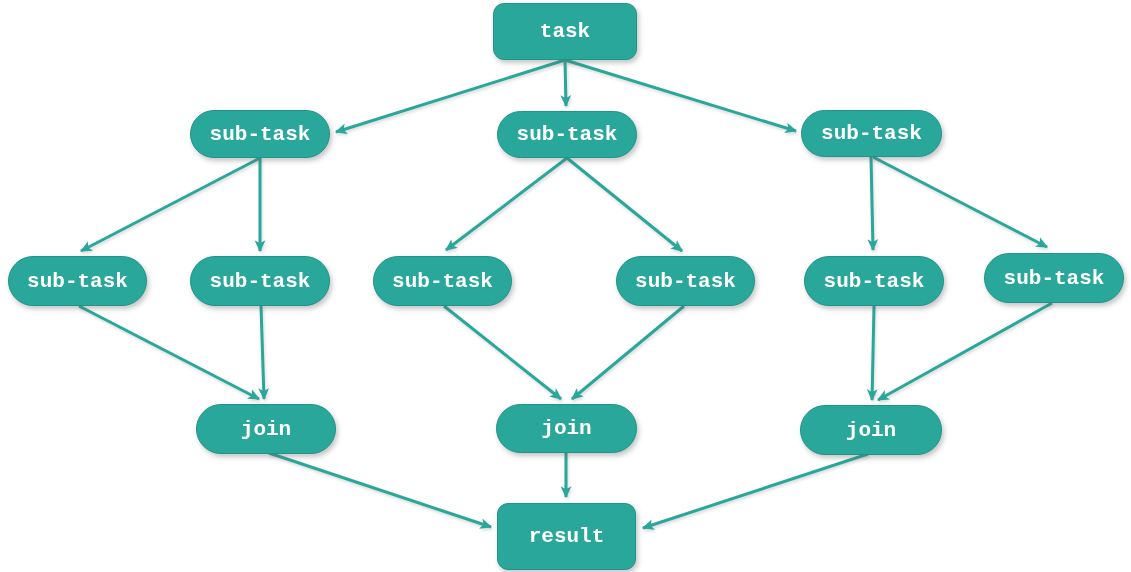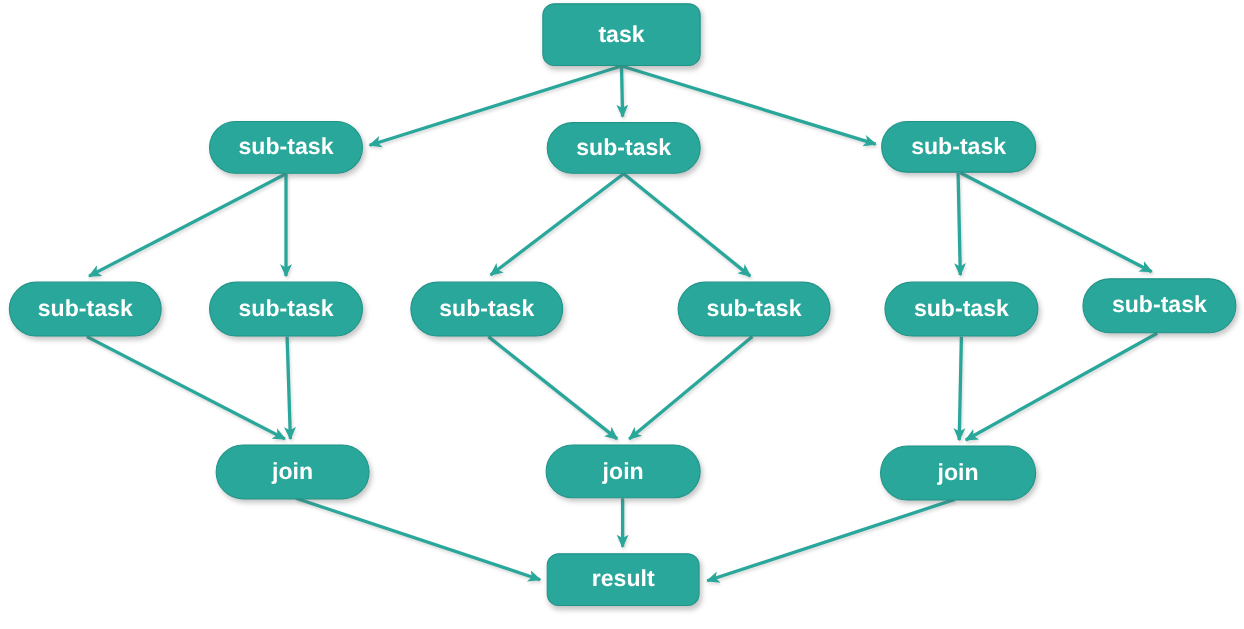--- a/index.html
+++ b/index.html
@@ -4,21 +4,21 @@
 <style>
   :root{
     --teal:#2aa79b;
     --teal-dark:#1f9488;
   }
   html,body{margin:0;padding:0;background:#fff;}
   .canvas{
     position:relative;
     width:1131px;height:572px;
     background:#ffffff;
-    font-family:Liberation Sans, sans-serif;
+    font-family:Liberation Mono, monospace;
     overflow:hidden;
   }
   svg.edges{
     position:absolute;left:0;top:0;
     filter:drop-shadow(1px 2px 1.5px rgba(120,120,120,0.28));
   }
   svg.edges line{stroke:var(--teal);stroke-width:3;}
   .node{
     position:absolute;
     display:flex;align-items:center;justify-content:center;
@@ -39,21 +39,21 @@
   #n-st-c   {left:801px;top:110px;width:141px;height:47px;}
   #n-st-1   {left:8px;  top:256px;width:139px;height:50px;}
   #n-st-2   {left:190px;top:256px;width:140px;height:50px;}
   #n-st-3   {left:373px;top:256px;width:139px;height:50px;}
   #n-st-4   {left:616px;top:256px;width:139px;height:50px;}
   #n-st-5   {left:804px;top:256px;width:140px;height:50px;}
   #n-st-6   {left:984px;top:253px;width:140px;height:50px;}
   #n-join-1 {left:196px;top:404px;width:140px;height:50px;}
   #n-join-2 {left:496px;top:404px;width:141px;height:49px;}
   #n-join-3 {left:800px;top:405px;width:142px;height:50px;}
-  #n-result {left:497px;top:503px;width:139px;height:48px;}
+  #n-result {left:497px;top:503px;width:139px;height:67px;}
 </style>
 </head>
 <body>
 
 <div class="canvas">
 
   <svg class="edges" width="1131" height="572" viewBox="0 0 1131 572">
     <defs>
       <marker id="arrow" viewBox="0 0 12 12" refX="10" refY="6" markerWidth="13" markerHeight="13" orient="auto" markerUnits="userSpaceOnUse">
         <path d="M0,1 L11,6 L0,11 L2.8,6 Z" fill="#2aa79b"></path>

